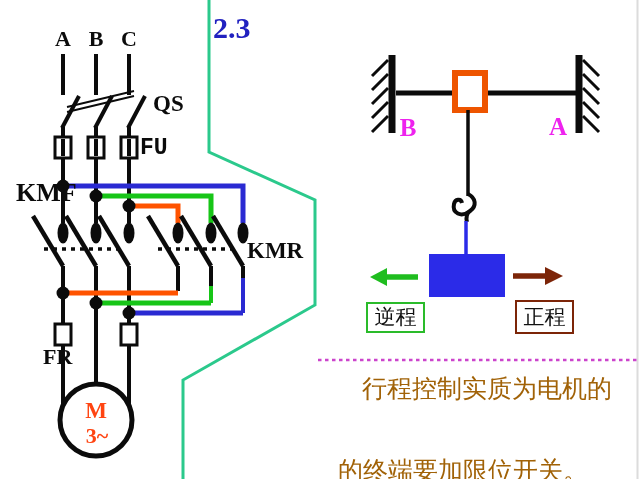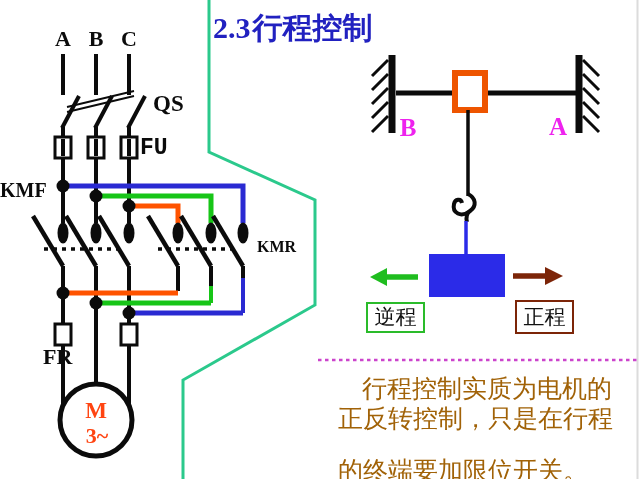--- a/index.html
+++ b/index.html
@@ -200,39 +200,37 @@
     <g>
       <path d="M513,276 H546" stroke-width="5.5" stroke="#7c2508"></path>
       <polygon points="563,276 545,267 545,285" fill="#7c2508"></polygon>
     </g>
 
     <path d="M318,360 H640" fill="none" stroke-width="2.5" stroke-dasharray="3.5 3.5" stroke="#cc44cc"></path>
   </svg>
 
   <div class="lbl title">
     <span>2.3</span>
-    <span>行程控制</span>
   </div>
 
   <div class="lbl phase ctr" style="left:63px;">A</div>
   <div class="lbl phase ctr" style="left:96px;">B</div>
   <div class="lbl phase ctr" style="left:129px;">C</div>
 
   <div class="lbl" style="left:153px;top:92px;font-size:23px;text-align:center;">QS</div>
   <div class="lbl" style="left:140px;top:137px;font-size:23px;font-family:Liberation Mono, monospace;">FU</div>
-  <div class="lbl" style="left:0;top:180px;font-size:20px;">KMF</div>
-  <div class="lbl" style="left:257px;top:239px;font-size:16px;">KMR</div>
+  <div class="lbl" style="left:16px;top:180px;font-size:26px;">KMF</div>
+  <div class="lbl" style="left:247px;top:239px;font-size:23px;">KMR</div>
   <div class="lbl" style="left:28px;top:346px;font-size:22px;margin-left:15px;">FR</div>
 
   <div class="lbl motor-text ctr" style="left:96px;top:399px;font-size:23px;">M</div>
   <div class="lbl motor-text ctr" style="left:97px;top:425px;font-size:22px;">3~</div>
 
   <div class="lbl endlbl ctr" style="left:408px;top:115px;">B</div>
   <div class="lbl endlbl ctr" style="left:558px;top:114px;">A</div>
 
   <div class="tagbox" style="left:366px;top:302px;width:59px;height:31px;border:2px solid #2abb2a;">逆程</div>
   <div class="tagbox" style="left:515px;top:300px;width:59px;height:34px;border:2px solid #7c2508;">正程</div>
 
   <div class="note" style="left:362px;top:376px;">行程控制实质为电机的</div>
-  <div class="note" style="left:338px;top:406px;">正反转控制，只是在行程</div>
   <div class="note" style="left:338px;top:458px;">的终端要加限位开关。</div>
 
 </div>
 
 </body></html>

